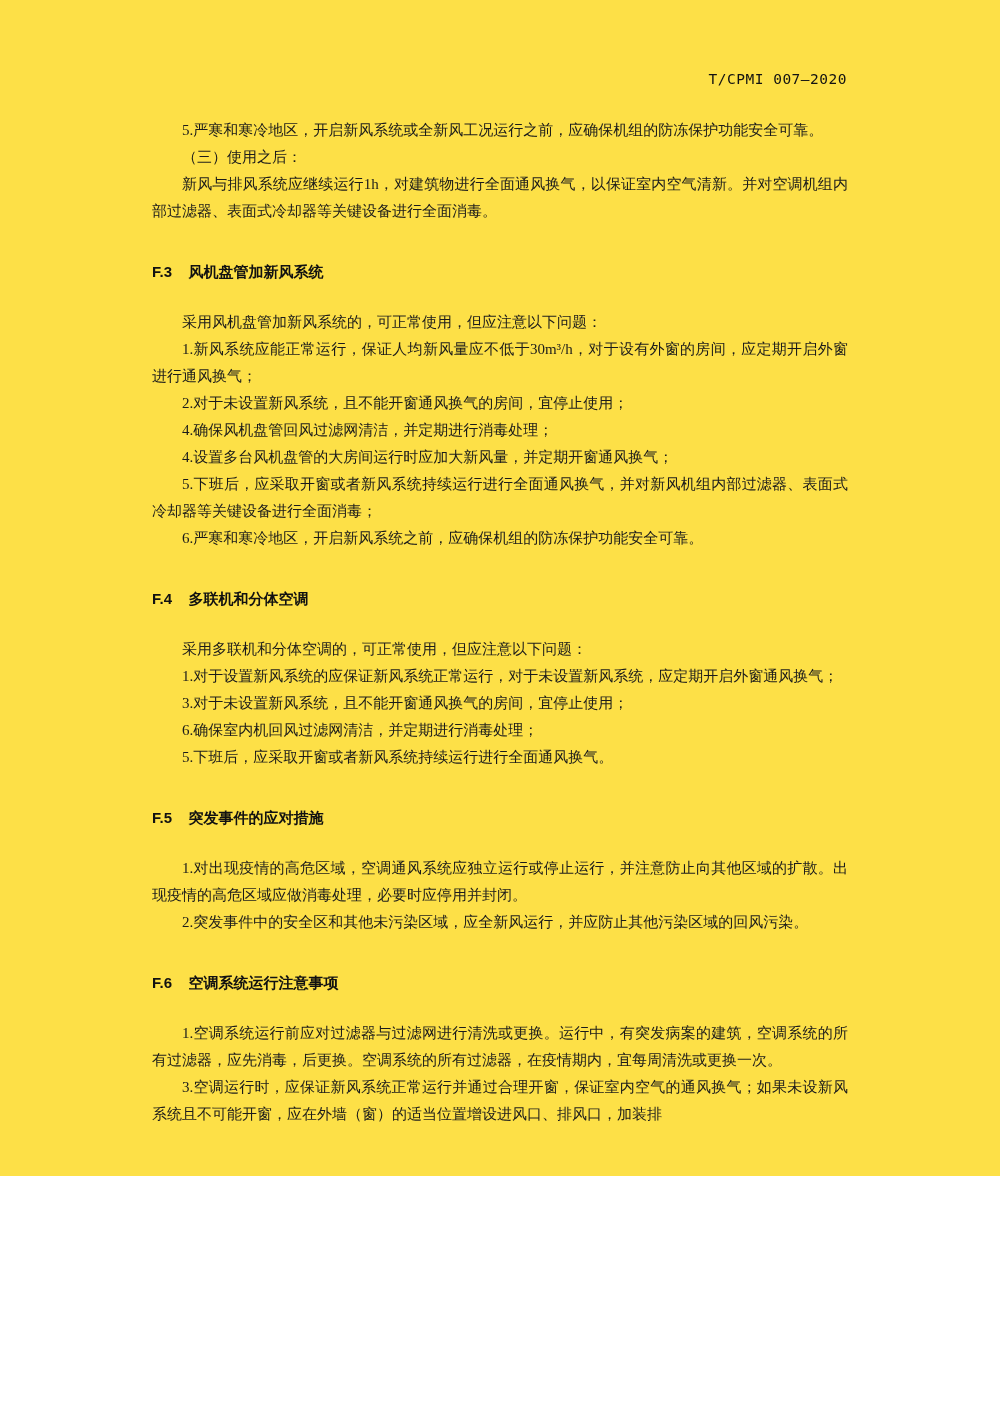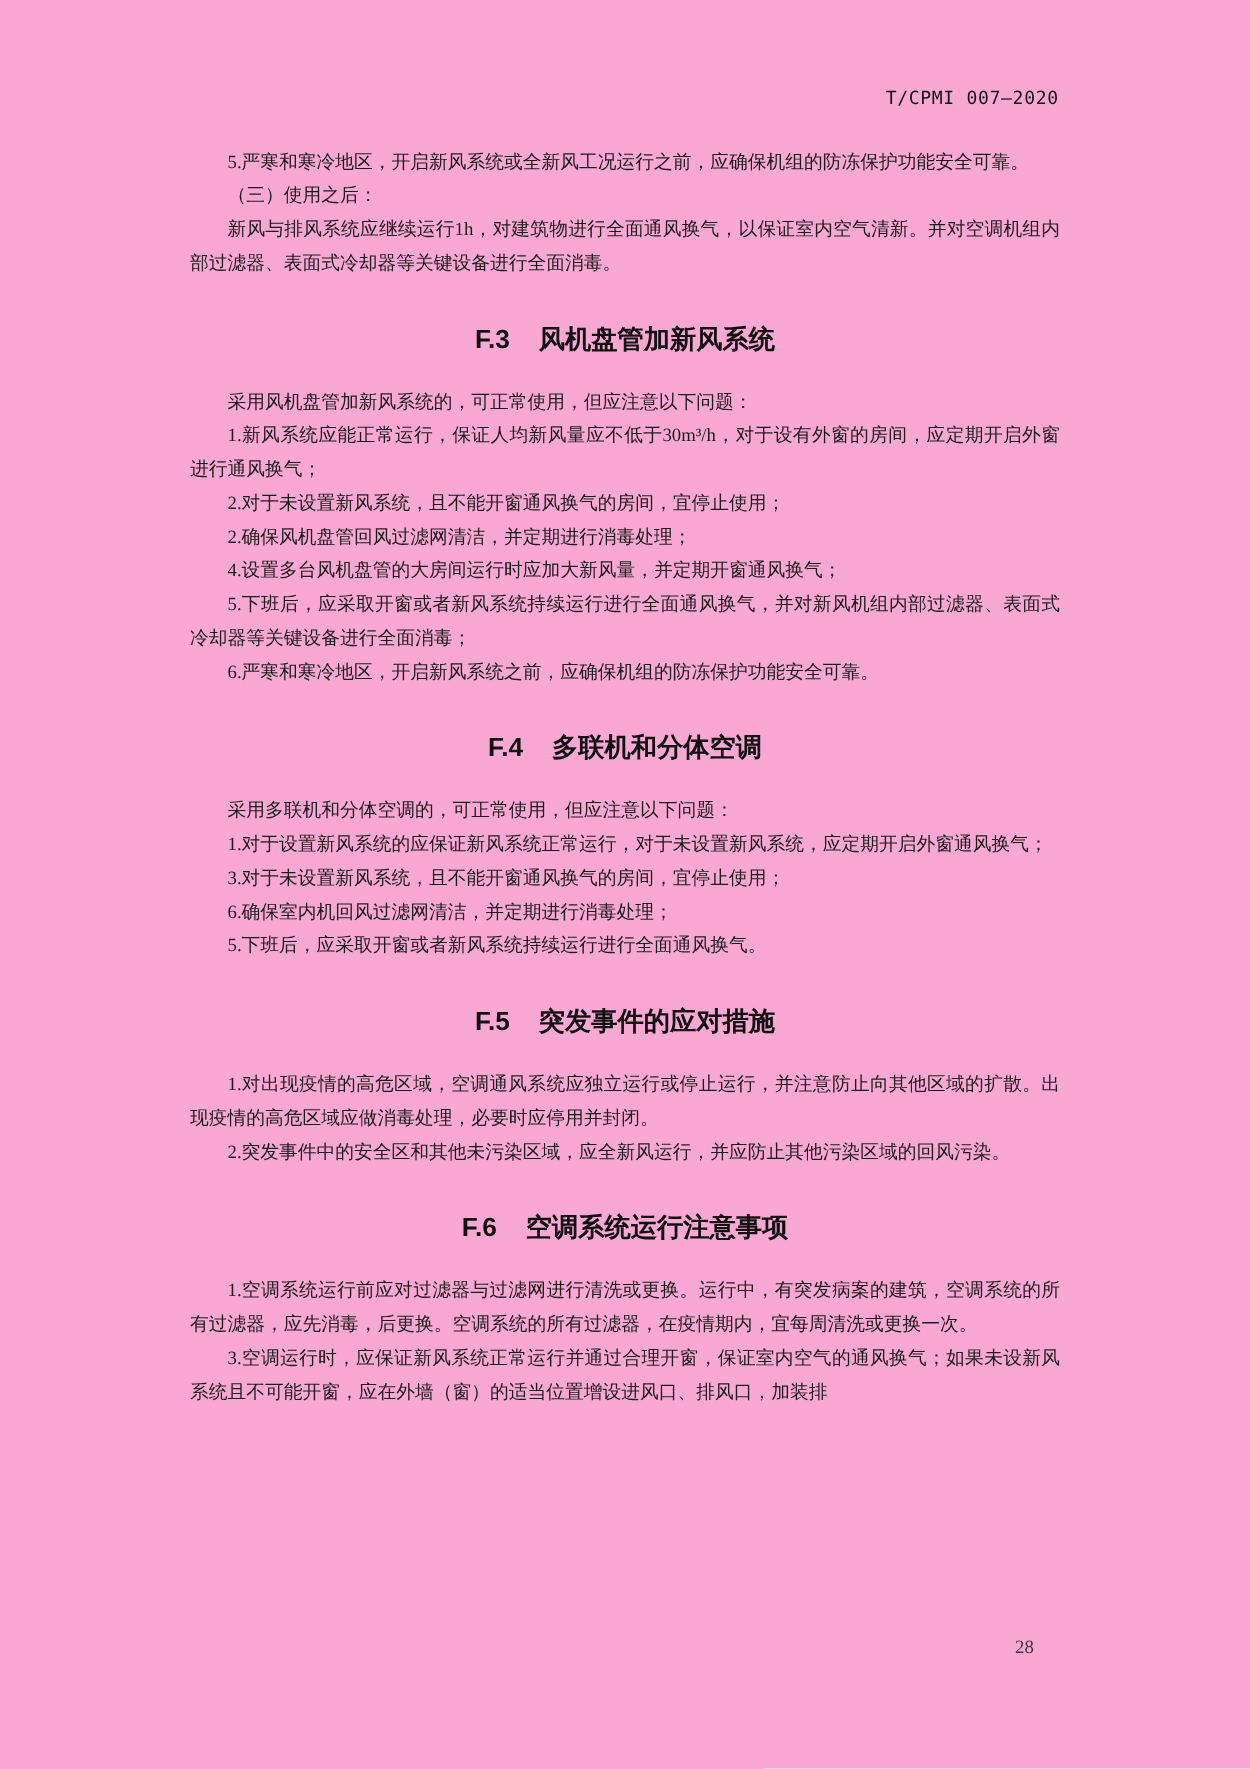--- a/index.html
+++ b/index.html
@@ -3,22 +3,22 @@
 <meta charset="utf-8">
 <style>
   html, body {
     margin: 0;
     padding: 0;
     background: #ffffff;
   }
   .page {
     position: relative;
     width: 1000px;
-    height: 1415px;
-    background: #f9a8d4;
+    height: 1176px;
+    background: #fde047;
     overflow: hidden;
     color: #1b1b1b;
   }
   .doc-header {
     position: absolute;
     top: 71px;
     right: 153px;
     font-family: "DejaVu Sans Mono", "Liberation Mono", monospace;
     font-size: 14.5px;
     letter-spacing: 0.5px;
@@ -37,24 +37,23 @@
     font-size: 15px;
     line-height: 27px;
     text-align: justify;
     text-indent: 2em;
     color: #1b1b1b;
   }
   .section-heading {
     margin: 33px 0 24px 0;
     font-family: "Liberation Sans", "DejaVu Sans", sans-serif;
     font-weight: bold;
-    font-size: 21px;
+    font-size: 15px;
     line-height: 27px;
     color: #111111;
-    text-align: center;
   }
   .sec-num {
     margin-right: 1.1em;
   }
   .page-number {
     position: absolute;
     left: 812px;
     top: 1310px;
     font-family: "Liberation Serif", "DejaVu Serif", serif;
     font-size: 15px;
@@ -75,21 +74,21 @@
     <p class="para">5.严寒和寒冷地区，开启新风系统或全新风工况运行之前，应确保机组的防冻保护功能安全可靠。</p>
     <p class="para">（三）使用之后：</p>
     <p class="para">新风与排风系统应继续运行1h，对建筑物进行全面通风换气，以保证室内空气清新。并对空调机组内部过滤器、表面式冷却器等关键设备进行全面消毒。</p>
 
     <h2 class="section-heading">
       <span class="sec-num">F.3</span><span class="sec-title">风机盘管加新风系统</span>
     </h2>
     <p class="para">采用风机盘管加新风系统的，可正常使用，但应注意以下问题：</p>
     <p class="para">1.新风系统应能正常运行，保证人均新风量应不低于30m³/h，对于设有外窗的房间，应定期开启外窗进行通风换气；</p>
     <p class="para">2.对于未设置新风系统，且不能开窗通风换气的房间，宜停止使用；</p>
-    <p class="para">2.确保风机盘管回风过滤网清洁，并定期进行消毒处理；</p>
+    <p class="para">4.确保风机盘管回风过滤网清洁，并定期进行消毒处理；</p>
     <p class="para">4.设置多台风机盘管的大房间运行时应加大新风量，并定期开窗通风换气；</p>
     <p class="para">5.下班后，应采取开窗或者新风系统持续运行进行全面通风换气，并对新风机组内部过滤器、表面式冷却器等关键设备进行全面消毒；</p>
     <p class="para">6.严寒和寒冷地区，开启新风系统之前，应确保机组的防冻保护功能安全可靠。</p>
 
     <h2 class="section-heading">
       <span class="sec-num">F.4</span><span class="sec-title">多联机和分体空调</span>
     </h2>
     <p class="para">采用多联机和分体空调的，可正常使用，但应注意以下问题：</p>
     <p class="para">1.对于设置新风系统的应保证新风系统正常运行，对于未设置新风系统，应定期开启外窗通风换气；</p>
     <p class="para">3.对于未设置新风系统，且不能开窗通风换气的房间，宜停止使用；</p>

